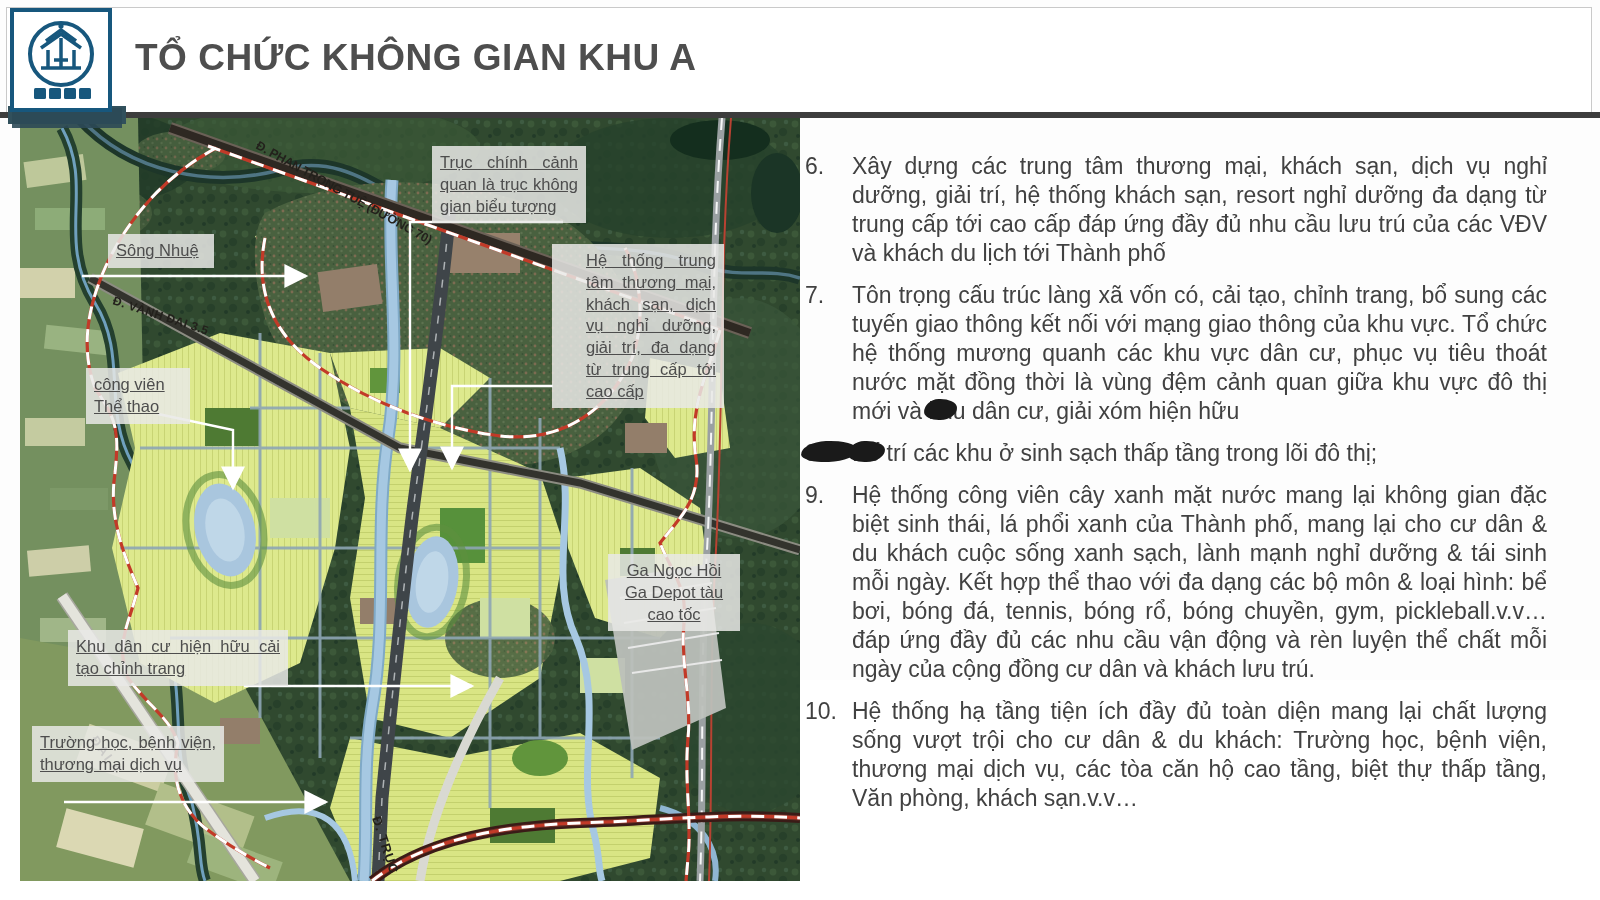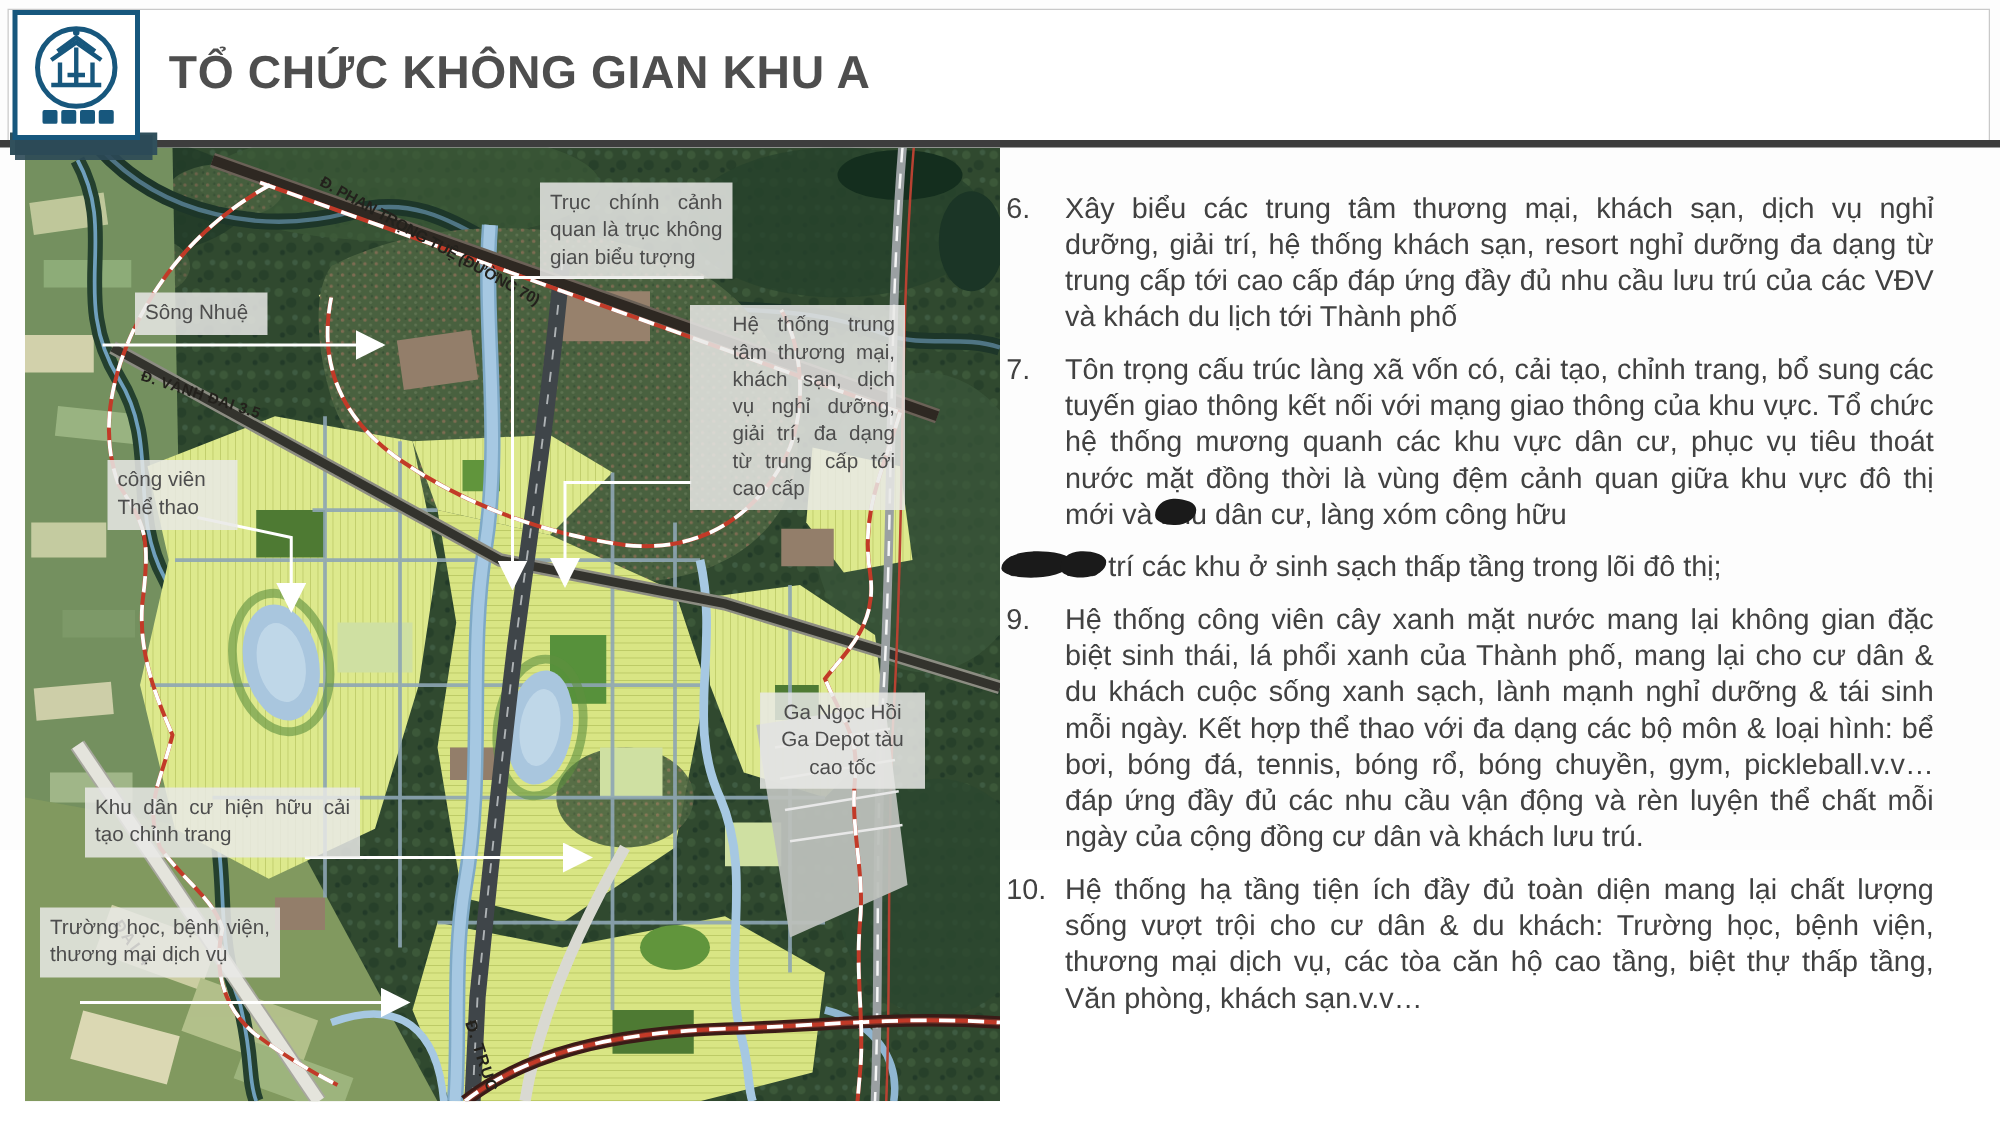--- a/index.html
+++ b/index.html
@@ -12,21 +12,21 @@
           background:#ffffff;border:1px solid #c9c9c9;box-sizing:border-box;}
   .title{position:absolute;left:128px;top:50px;margin:0;font-size:37px;font-weight:bold;
          color:#4e4e4e;letter-spacing:.5px;transform:translateY(-50%);white-space:nowrap;}
   .rule{position:absolute;left:0;top:112px;width:1600px;height:6px;background:#3d3d3d;}
   .logo{position:absolute;left:8px;top:8px;width:118px;height:120px;z-index:5;}
 
   
   .map{position:absolute;left:20px;top:118px;width:780px;height:763px;overflow:hidden;}
   .map svg{position:absolute;left:0;top:0;}
   .map-label{position:absolute;background:rgba(233,233,230,.85);color:#4d4d4d;
-             font-size:16.5px;line-height:1.32;padding:6px 8px;box-sizing:border-box;}
+             font-size:16.5px;line-height:1.32;padding:6px 8px;box-sizing:border-box;text-decoration:underline;}
   .map-label.just{text-align:justify;}
 
   
   .list{position:absolute;left:805px;top:152px;width:742px;color:#414141;
         font-size:23px;line-height:29px;}
   .item{display:flex;margin-bottom:13px;}
   .num{width:47px;flex:none;}
   .txt{flex:1;text-align:justify;}
 
   
@@ -270,25 +270,25 @@
         <div class="map-label" style="left: 66px; top: 250px; width: 104px;">công viên Thể thao</div>
         <div class="map-label" style="left: 588px; top: 436px; width: 132px; text-align: center;">Ga Ngọc Hồi Ga Depot tàu cao tốc</div>
         <div class="map-label just" style="left: 8px; top: 512px; width: 220px; margin-left: 40px;">Khu dân cư hiện hữu cải tạo chỉnh trang</div>
         <div class="map-label just" style="left: 12px; top: 608px; width: 192px;">Trường học, bệnh viện, thương mại dịch vụ</div>
       </div>
   </div>
 
   <div class="list" id="list">
       <div class="item">
         <span class="num">6.</span>
-        <div class="txt"><span>Xây biểu các trung tâm thương mại, khách sạn, dịch vụ nghỉ dưỡng, giải trí, hệ thống khách sạn, resort nghỉ dưỡng đa dạng từ trung cấp tới cao cấp đáp ứng đầy đủ nhu cầu lưu trú của các VĐV và khách du lịch tới Thành phố</span></div>
+        <div class="txt"><span>Xây dựng các trung tâm thương mại, khách sạn, dịch vụ nghỉ dưỡng, giải trí, hệ thống khách sạn, resort nghỉ dưỡng đa dạng từ trung cấp tới cao cấp đáp ứng đầy đủ nhu cầu lưu trú của các VĐV và khách du lịch tới Thành phố</span></div>
       </div>
       <div class="item">
         <span class="num">7.</span>
-        <div class="txt"><span>Tôn trọng cấu trúc làng xã vốn có, cải tạo, chỉnh trang, bổ sung các tuyến giao thông kết nối với mạng giao thông của khu vực. Tổ chức hệ thống mương quanh các khu vực dân cư, phục vụ tiêu thoát nước mặt đồng thời là vùng đệm cảnh quan giữa khu vực đô thị mới và </span><span class="scrib">kh</span><span>u dân cư, làng xóm công hữu</span></div>
+        <div class="txt"><span>Tôn trọng cấu trúc làng xã vốn có, cải tạo, chỉnh trang, bổ sung các tuyến giao thông kết nối với mạng giao thông của khu vực. Tổ chức hệ thống mương quanh các khu vực dân cư, phục vụ tiêu thoát nước mặt đồng thời là vùng đệm cảnh quan giữa khu vực đô thị mới và </span><span class="scrib">kh</span><span>u dân cư, giải xóm hiện hữu</span></div>
       </div>
       <div class="item">
         <span class="num scrib">8.</span>
         <div class="txt"><span class="scrib">Bố</span><span> trí các khu ở sinh sạch thấp tầng trong lõi đô thị;</span></div>
       </div>
       <div class="item">
         <span class="num">9.</span>
         <div class="txt"><span>Hệ thống công viên cây xanh mặt nước mang lại không gian đặc biệt sinh thái, lá phổi xanh của Thành phố, mang lại cho cư dân &amp; du khách cuộc sống xanh sạch, lành mạnh nghỉ dưỡng &amp; tái sinh mỗi ngày. Kết hợp thể thao với đa dạng các bộ môn &amp; loại hình: bể bơi, bóng đá, tennis, bóng rổ, bóng chuyền, gym, pickleball.v.v…đáp ứng đầy đủ các nhu cầu vận động và rèn luyện thể chất mỗi ngày của cộng đồng cư dân và khách lưu trú.</span></div>
       </div>
       <div class="item">

